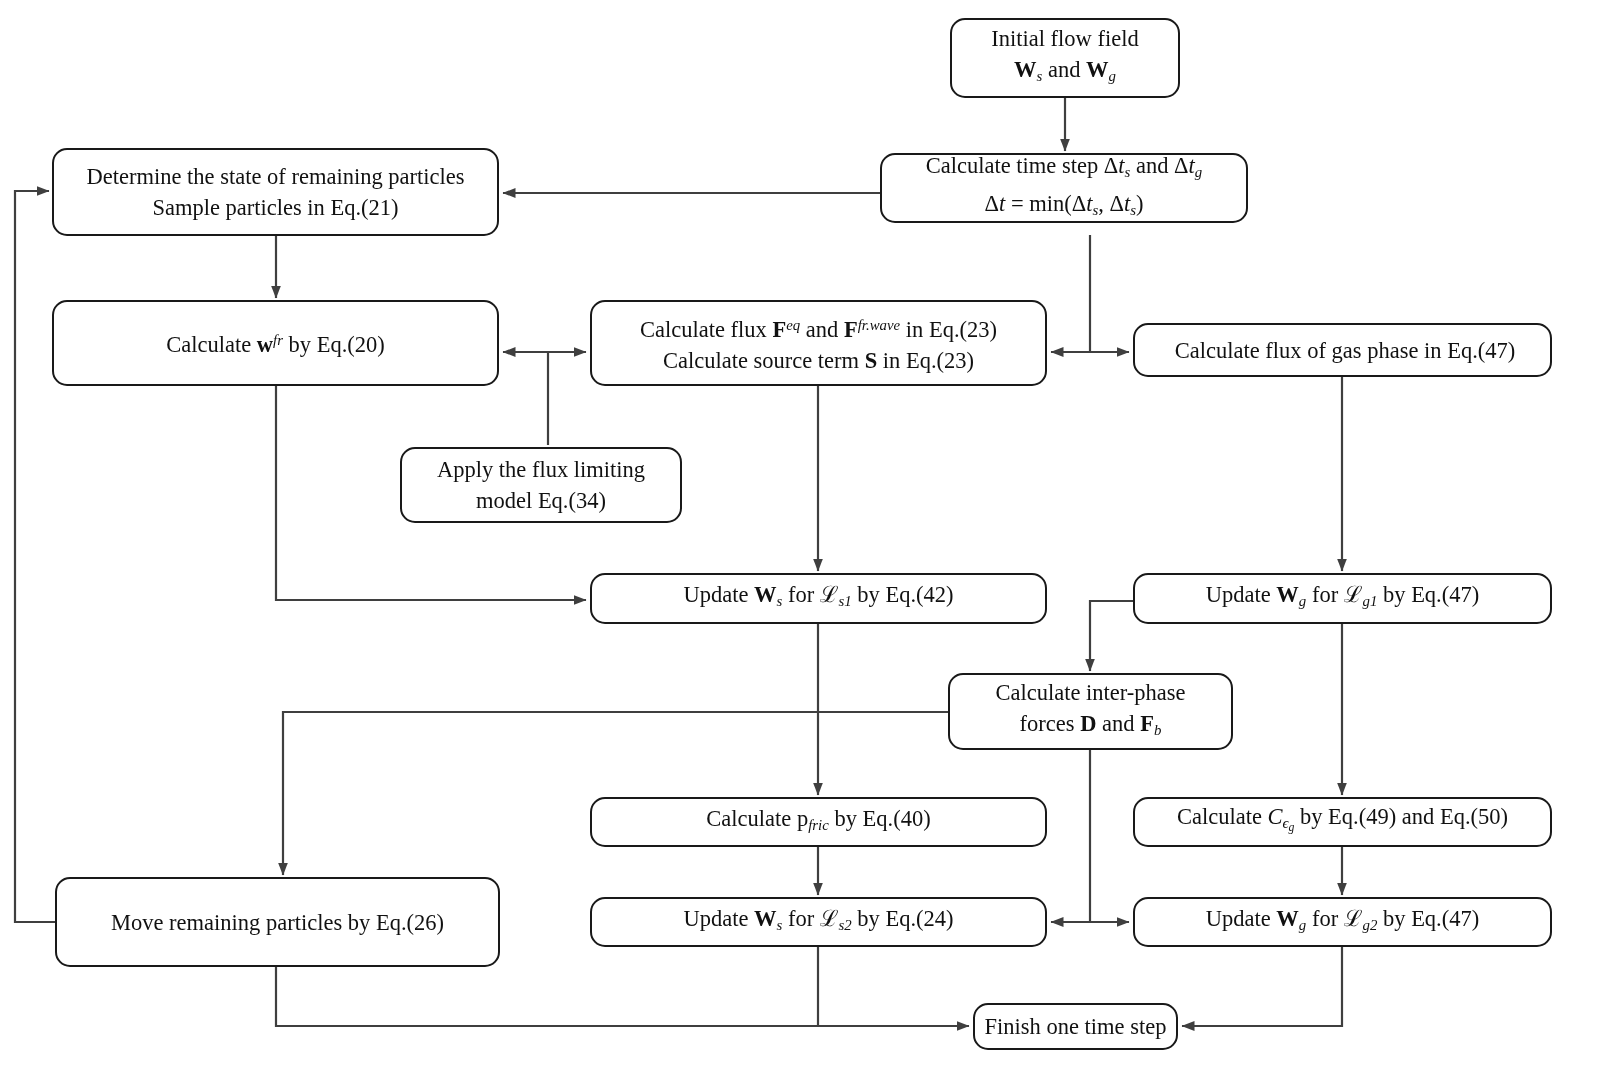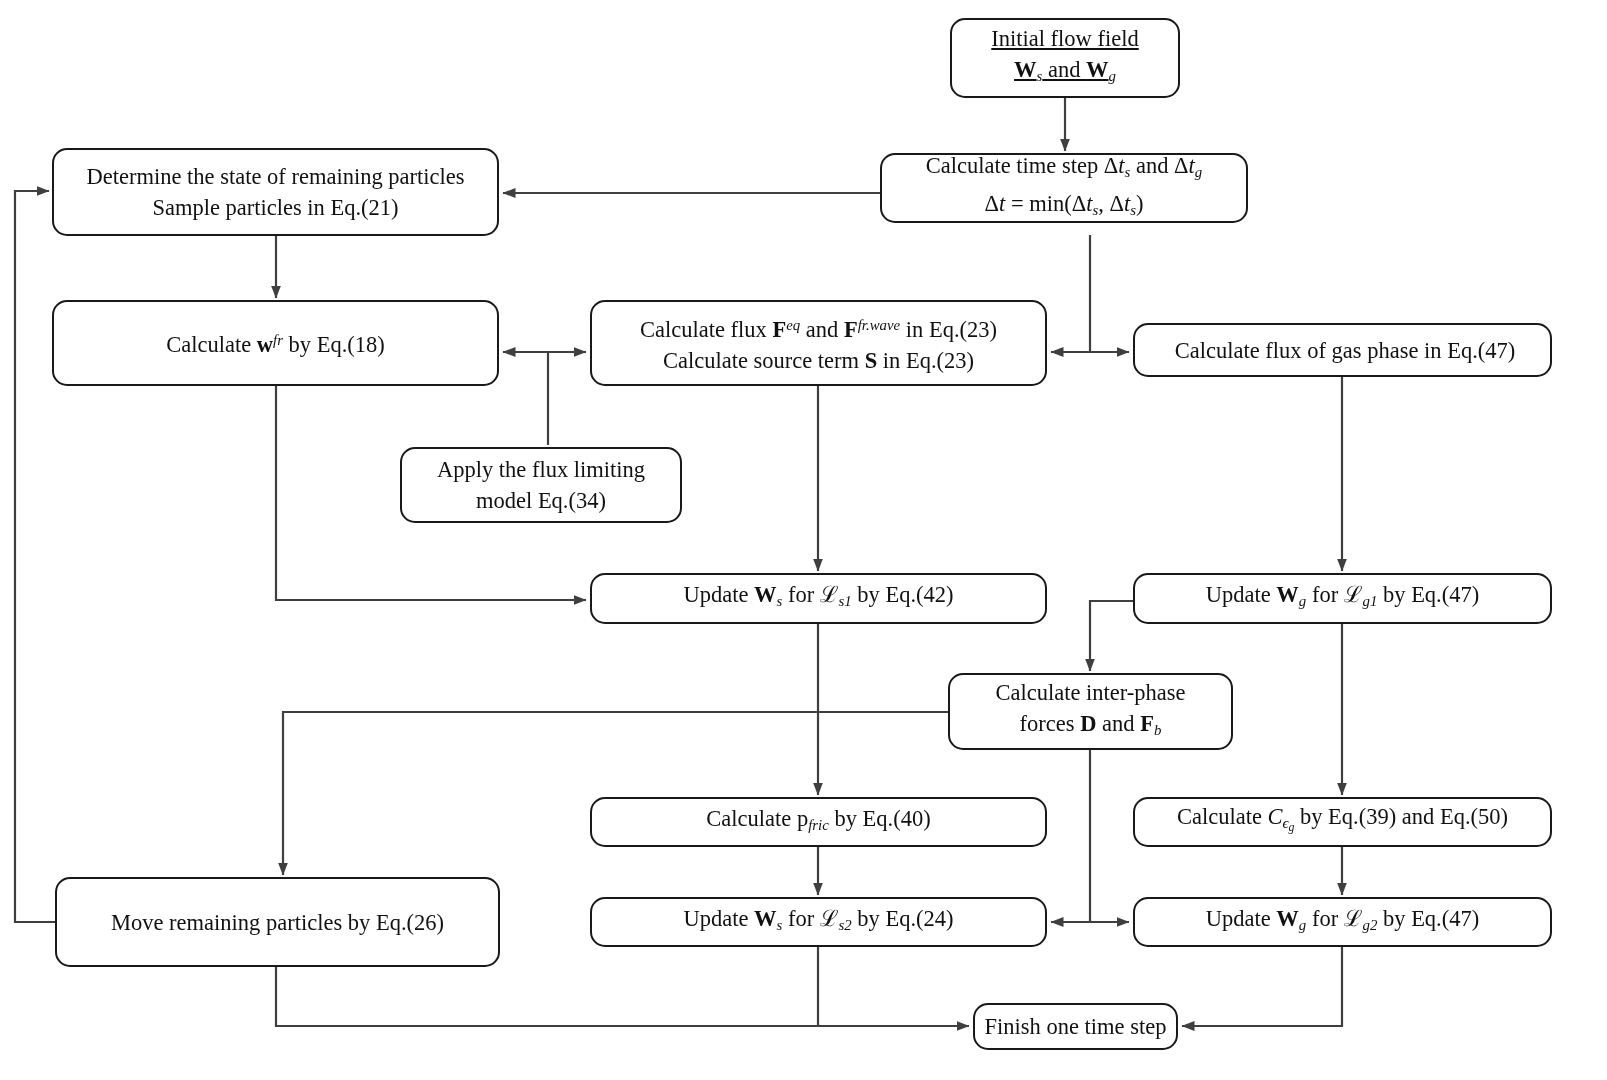--- a/index.html
+++ b/index.html
@@ -61,34 +61,34 @@
       <polyline points="1090,750 1090,922" fill="none" stroke="#3f3f3f" stroke-width="2.2"></polyline>
       <polyline points="1051,922 1129,922" fill="none" stroke="#3f3f3f" stroke-width="2.2" marker-end="url(#ah-end)" marker-start="url(#ah-start)"></polyline>
       <polyline points="818,847 818,895" fill="none" stroke="#3f3f3f" stroke-width="2.2" marker-end="url(#ah-end)"></polyline>
       <polyline points="1342,847 1342,895" fill="none" stroke="#3f3f3f" stroke-width="2.2" marker-end="url(#ah-end)"></polyline>
       <polyline points="55,922 15,922 15,191 49,191" fill="none" stroke="#3f3f3f" stroke-width="2.2" marker-end="url(#ah-end)"></polyline>
       <polyline points="276,967 276,1026 969,1026" fill="none" stroke="#3f3f3f" stroke-width="2.2" marker-end="url(#ah-end)"></polyline>
       <polyline points="818,947 818,1026" fill="none" stroke="#3f3f3f" stroke-width="2.2"></polyline>
       <polyline points="1342,947 1342,1026 1182,1026" fill="none" stroke="#3f3f3f" stroke-width="2.2" marker-end="url(#ah-end)"></polyline>
     </svg>
   <div id="nodes">
-      <div class="node" style="left: 950px; top: 18px; width: 230px; height: 80px; text-decoration: underline;">
+      <div class="node" style="left: 950px; top: 18px; width: 230px; height: 80px;">
         <div class="line"><span>Initial flow field</span></div>
         <div class="line"><span class="b">W</span><span class="subi">s</span><span> and </span><span class="b">W</span><span class="subi">g</span></div>
       </div>
       <div class="node" style="left: 880px; top: 153px; width: 368px; height: 70px;">
         <div class="line"><span>Calculate time step Δ</span><span class="i">t</span><span class="subi">s</span><span> and Δ</span><span class="i">t</span><span class="subi">g</span></div>
         <div class="line"><span>Δ</span><span class="i">t</span><span> = min(Δ</span><span class="i">t</span><span class="subi">s</span><span>, Δ</span><span class="i">t</span><span class="subi">s</span><span>)</span></div>
       </div>
       <div class="node" style="left: 52px; top: 148px; width: 447px; height: 88px;">
         <div class="line"><span>Determine the state of remaining particles</span></div>
         <div class="line"><span>Sample particles in Eq.(21)</span></div>
       </div>
       <div class="node" style="left: 52px; top: 300px; width: 447px; height: 86px;">
-        <div class="line"><span>Calculate </span><span class="b">w</span><span class="supi">fr</span><span> by Eq.(18)</span></div>
+        <div class="line"><span>Calculate </span><span class="b">w</span><span class="supi">fr</span><span> by Eq.(20)</span></div>
       </div>
       <div class="node" style="left: 590px; top: 300px; width: 457px; height: 86px;">
         <div class="line"><span>Calculate flux </span><span class="b">F</span><span class="supi">eq</span><span> and </span><span class="b">F</span><span class="supi">fr.wave</span><span> in Eq.(23)</span></div>
         <div class="line"><span>Calculate source term </span><span class="b">S</span><span> in Eq.(23)</span></div>
       </div>
       <div class="node" style="left: 1133px; top: 323px; width: 419px; height: 54px; padding-left: 11px;">
         <div class="line"><span>Calculate flux of gas phase in Eq.(47)</span></div>
       </div>
       <div class="node" style="left: 400px; top: 447px; width: 282px; height: 76px;">
         <div class="line"><span>Apply the flux limiting</span></div>
@@ -101,21 +101,21 @@
         <div class="line"><span>Update </span><span class="b">W</span><span class="subi">g</span><span> for </span><span>ℒ</span><span class="subi">g1</span><span> by Eq.(47)</span></div>
       </div>
       <div class="node" style="left: 948px; top: 673px; width: 285px; height: 77px;">
         <div class="line"><span>Calculate inter-phase</span></div>
         <div class="line"><span>forces </span><span class="b">D</span><span> and </span><span class="b">F</span><span class="subi">b</span></div>
       </div>
       <div class="node" style="left: 590px; top: 797px; width: 457px; height: 50px;">
         <div class="line"><span>Calculate p</span><span class="subi">fric</span><span> by Eq.(40)</span></div>
       </div>
       <div class="node" style="left: 1133px; top: 797px; width: 419px; height: 50px;">
-        <div class="line"><span>Calculate </span><span class="i">C</span><span class="subi">ϵ</span><span class="sub2i">g</span><span> by Eq.(39) and Eq.(50)</span></div>
+        <div class="line"><span>Calculate </span><span class="i">C</span><span class="subi">ϵ</span><span class="sub2i">g</span><span> by Eq.(49) and Eq.(50)</span></div>
       </div>
       <div class="node" style="left: 590px; top: 897px; width: 457px; height: 50px;">
         <div class="line"><span>Update </span><span class="b">W</span><span class="subi">s</span><span> for </span><span>ℒ</span><span class="subi">s2</span><span> by Eq.(24)</span></div>
       </div>
       <div class="node" style="left: 1133px; top: 897px; width: 419px; height: 50px; text-align: center;">
         <div class="line"><span>Update </span><span class="b">W</span><span class="subi">g</span><span> for </span><span>ℒ</span><span class="subi">g2</span><span> by Eq.(47)</span></div>
       </div>
       <div class="node" style="left: 55px; top: 877px; width: 445px; height: 90px;">
         <div class="line"><span>Move remaining particles by Eq.(26)</span></div>
       </div>

